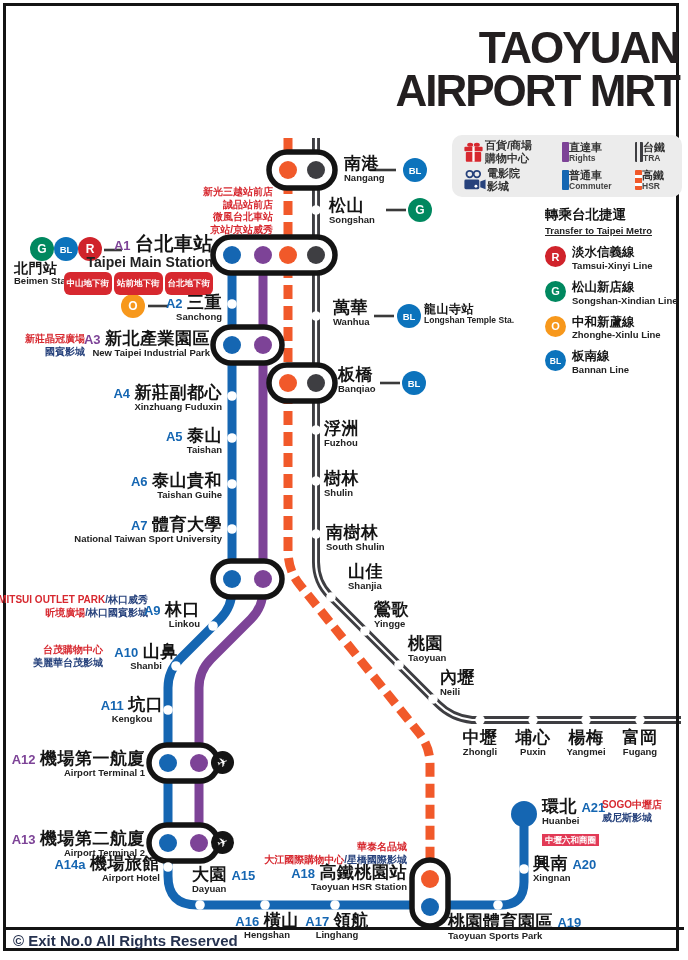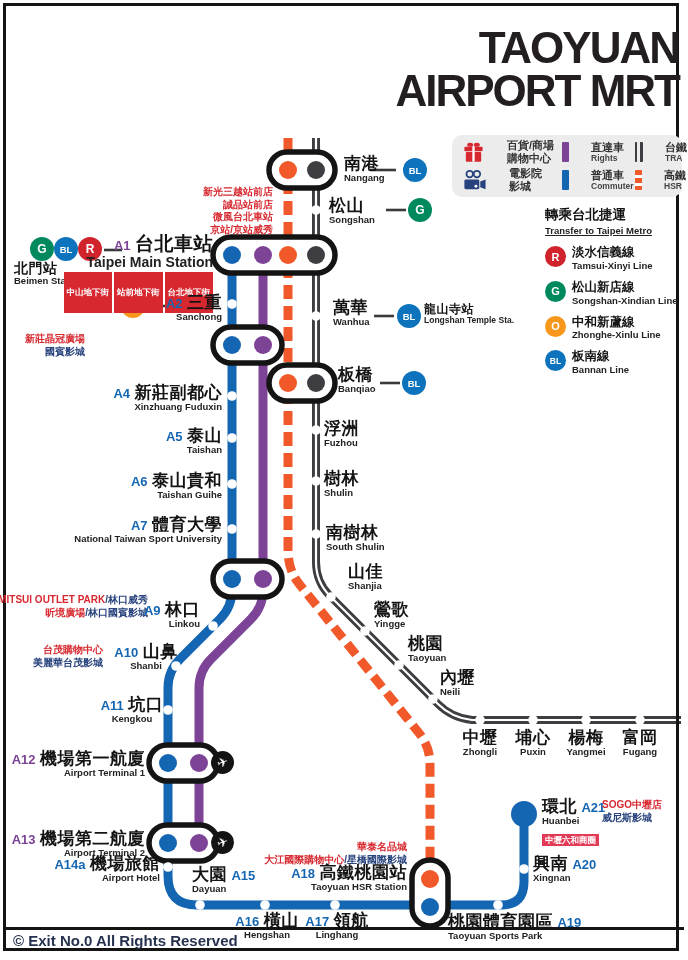--- a/index.html
+++ b/index.html
@@ -24,40 +24,40 @@
   .ar{text-align:right;} .ac{text-align:center;}
   .zh{font-size:17px;font-weight:bold;color:#141414;letter-spacing:0.5px;}
   .zh.big{font-size:19px;}
   .code{font-size:13px;font-weight:bold;color:var(--blue);}
   .code.x{color:var(--purple);}
   .en{font-size:9.5px;font-weight:bold;color:#222;letter-spacing:0;}
   .red{color:var(--red);font-weight:bold;}
   .navy{color:var(--navy);font-weight:bold;}
   .ann{font-size:10px;line-height:1.25;}
   .redbox{display:inline-block;background:var(--red);color:#fff;font-size:8.5px;
-          font-weight:bold;padding:16px 3px;margin-left:2px;line-height:1.1;}
+          font-weight:bold;padding:7px 3px;margin-left:2px;line-height:1.1;border-radius:6px;}
   .pinkbox{display:inline-block;background:var(--pink);color:#fff;font-size:8.5px;
           font-weight:bold;padding:1.5px 3px;line-height:1.1;}
   
   .mbadge{position:absolute;width:24px;height:24px;border-radius:50%;color:#fff;font-weight:bold;
           font-size:12px;display:flex;align-items:center;justify-content:center;}
   .mbadge.blf{font-size:9.5px;}
   .bg-g{background:var(--green);} .bg-bl{background:var(--blbadge);}
   .bg-r{background:var(--rbadge);} .bg-o{background:var(--obadge);}
   
   .plane{position:absolute;width:23px;height:23px;border-radius:50%;background:#141414;color:#fff;
          display:flex;align-items:center;justify-content:center;font-size:13px;transform:rotate(-20deg);}
   
   .title{position:absolute;right:9px;top:26px;text-align:right;font-weight:bold;
          font-size:44px;line-height:0.98;letter-spacing:-2px;color:#231f20;}
   
   .legend{position:absolute;left:452px;top:135px;width:230px;height:62px;background:#ececec;
           border-radius:10px;display:grid;grid-template-columns:100px 73px 52px;
           grid-template-rows:1fr 1fr;align-items:center;padding:3px 0 3px 10px;box-sizing:border-box;}
-  .lcell{display:flex;align-items:center;gap:22px;}
+  .lcell{display:flex;align-items:center;gap:0;}
   .lzh{font-size:11px;font-weight:bold;color:#333;line-height:1.15;}
   .len{font-size:8.5px;font-weight:bold;color:#444;line-height:1.1;}
   .bar{width:7px;height:20px;border-radius:1px;}
   .bar.purple{background:var(--purple);} .bar.blue{background:var(--blue);}
   .bar.tra{width:8px;background:linear-gradient(to right,var(--dark) 0 2.5px,#ececec 2.5px 5.5px,var(--dark) 5.5px 8px);}
   .bar.hsr{background:repeating-linear-gradient(to bottom,var(--orange) 0 5px,#fff 5px 8px);}
   
   .tpanel{position:absolute;left:545px;top:206px;width:140px;}
   .tpanel .tzh{font-size:13.5px;font-weight:bold;color:#141414;}
   .tpanel .ten{font-size:9.5px;font-weight:bold;color:#222;margin-top:1px;text-decoration:underline;}
@@ -295,20 +295,25 @@
   <div class="st ar" style="right:466px;top:294px">
     <div><span class="code">A2</span>
          <span class="zh">三重</span></div>
     <div class="en">Sanchong</div>
   </div>
 
   <div class="st ar ann" style="right:603px;top:333px">
     <div class="red">新莊晶冠廣場</div>
     <div class="navy">國賓影城</div>
   </div>
+  <div class="st ar" style="right:478px;top:330px">
+    <div><span class="code x">A3</span>
+         <span class="zh">新北產業園區</span></div>
+    <div class="en">New Taipei Industrial Park</div>
+  </div>
 
   <div class="st ar" style="right:466px;top:384px">
     <div><span class="code">A4</span>
          <span class="zh">新莊副都心</span></div>
     <div class="en">Xinzhuang Fuduxin</div>
   </div>
 
   <div class="st ar" style="right:466px;top:427px">
     <div><span class="code">A5</span>
          <span class="zh">泰山</span></div>

